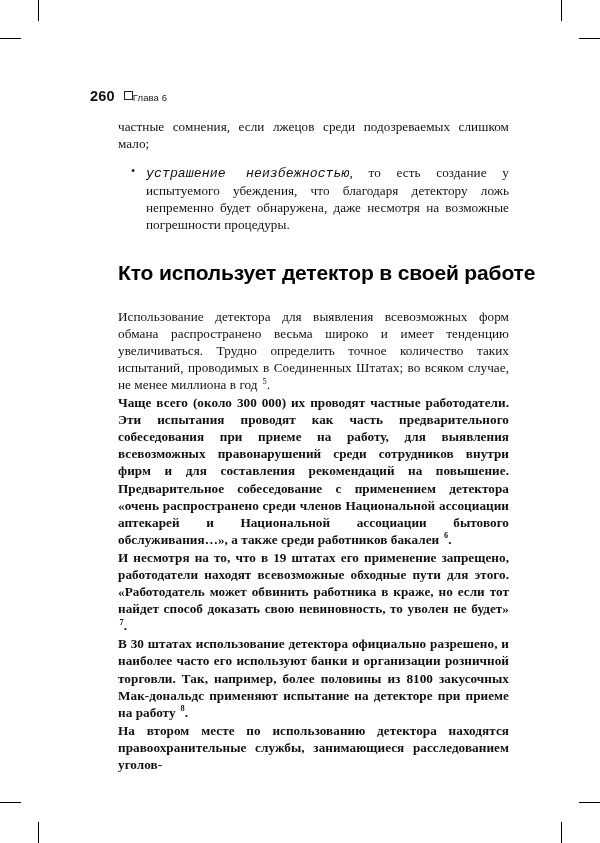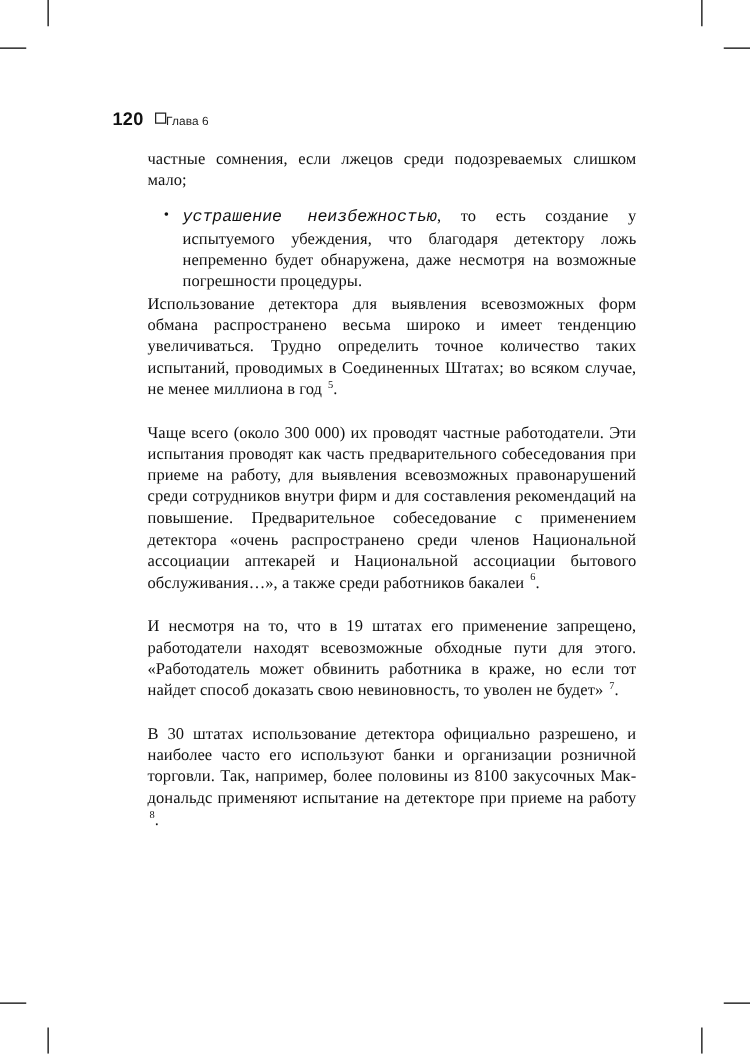--- a/index.html
+++ b/index.html
@@ -84,21 +84,21 @@
   }
 
   p.para {
     margin: 0;
     font-size: 13.2px;
     line-height: 17.1px;
     text-align: justify;
     text-justify: inter-word;
     letter-spacing: 0.05px;
   }
-  p.para + p.para { margin-top: 18px; }
+  p.para + p.para { margin-top: 1px; font-weight: bold; }
 
   .para-tight { margin-top: 0 !important; }
 
   
   ul.bullets {
     margin: 12px 0 0 0;
     padding: 0;
     list-style: none;
   }
   ul.bullets li {
@@ -151,37 +151,41 @@
 <div class="crop v crop-tr-v"></div>
 <div class="crop h crop-tr-h"></div>
 <div class="crop v crop-bl-v"></div>
 <div class="crop h crop-bl-h"></div>
 <div class="crop v crop-br-v"></div>
 <div class="crop h crop-br-h"></div>
 
 <div class="page">
 
   <div class="running-head">
-    <span class="folio">120</span>
+    <span class="folio">260</span>
     <span class="head-sq"></span>
     <span class="chapter-label">Глава 6</span>
   </div>
 
   <div class="body-block">
 
     <p class="para para-tight">частные сомнения, если лжецов среди подозреваемых слишком мало;</p>
 
     <ul class="bullets">
       <li><span class="it">устрашение неизбежностью</span><span>, то есть создание у испытуемого убеждения, что благодаря детектору ложь непременно будет обнаружена, даже несмотря на возможные погрешности процедуры.</span></li>
     </ul>
 
+    <div class="heading-wrap">
+      <h2 class="section-title">Кто использует детектор в своей работе</h2>
+    </div>
 
     <p class="para para-tight"><span>Использование детектора для выявления всевозможных форм обмана распространено весьма широко и имеет тенденцию увеличиваться. Трудно определить точное количество таких испытаний, проводимых в Соединенных Штатах; во всяком случае, не менее миллиона в год </span><sup class="fn">5</sup><span>.</span></p>
 
     <p class="para"><span>Чаще всего (около 300 000) их проводят частные работодатели. Эти испытания проводят как часть предварительного собеседования при приеме на работу, для выявления всевозможных правонарушений среди сотрудников внутри фирм и для составления рекомендаций на повышение. Предварительное собеседование с применением детектора «очень распространено среди членов Национальной ассоциации аптекарей и Национальной ассоциации бытового обслуживания…», а также среди работников бакалеи </span><sup class="fn">6</sup><span>.</span></p>
 
     <p class="para"><span>И несмотря на то, что в 19 штатах его применение запрещено, работодатели находят всевозможные обходные пути для этого. «Работодатель может обвинить работника в краже, но если тот найдет способ доказать свою невиновность, то уволен не будет» </span><sup class="fn">7</sup><span>.</span></p>
 
     <p class="para"><span>В 30 штатах использование детектора официально разрешено, и наиболее часто его используют банки и организации розничной торговли. Так, например, более половины из 8100 закусочных Мак-дональдс применяют испытание на детекторе при приеме на работу </span><sup class="fn">8</sup><span>.</span></p>
 
+    <p class="para"><span>На втором месте по использованию детектора находятся правоохранительные службы, занимающиеся расследованием уголов-</span></p>
 
   </div>
 </div>
 
 </body></html>

